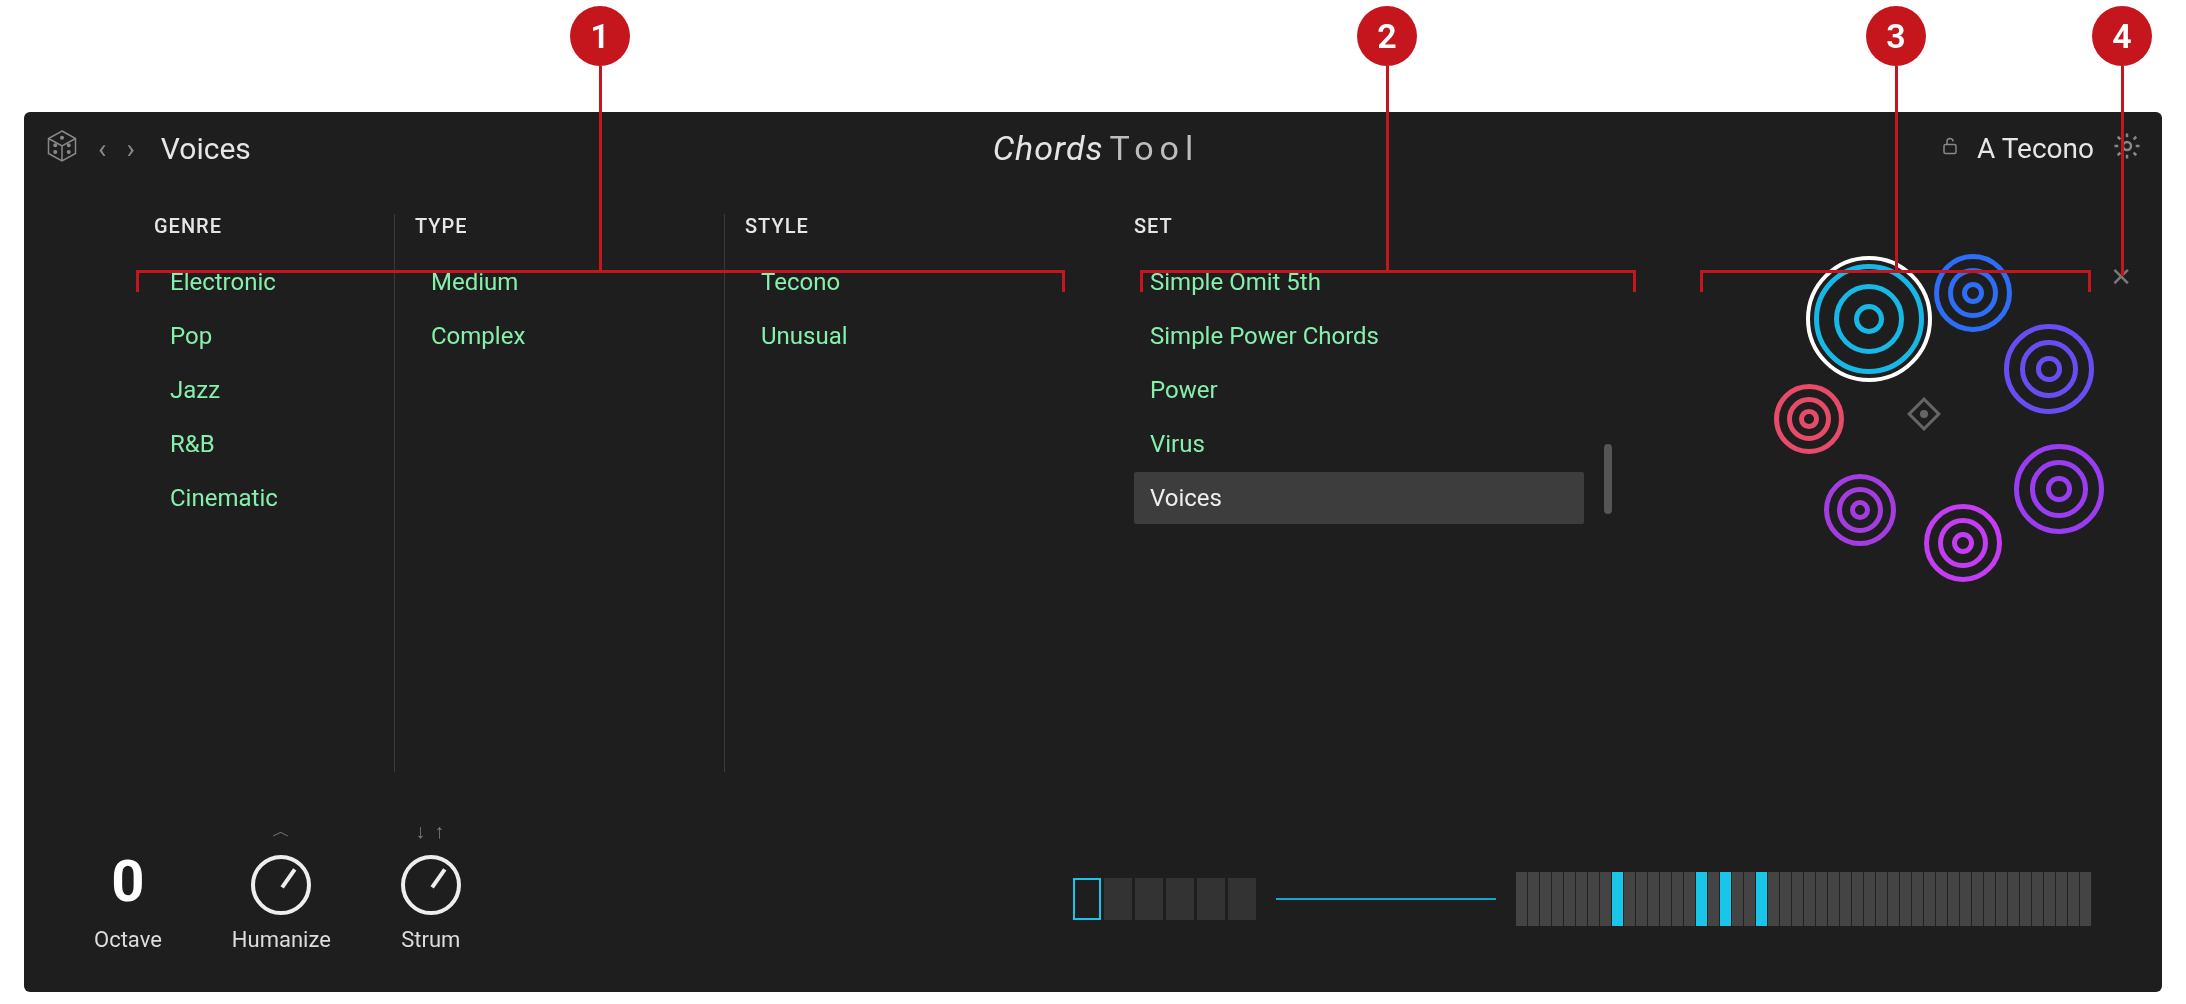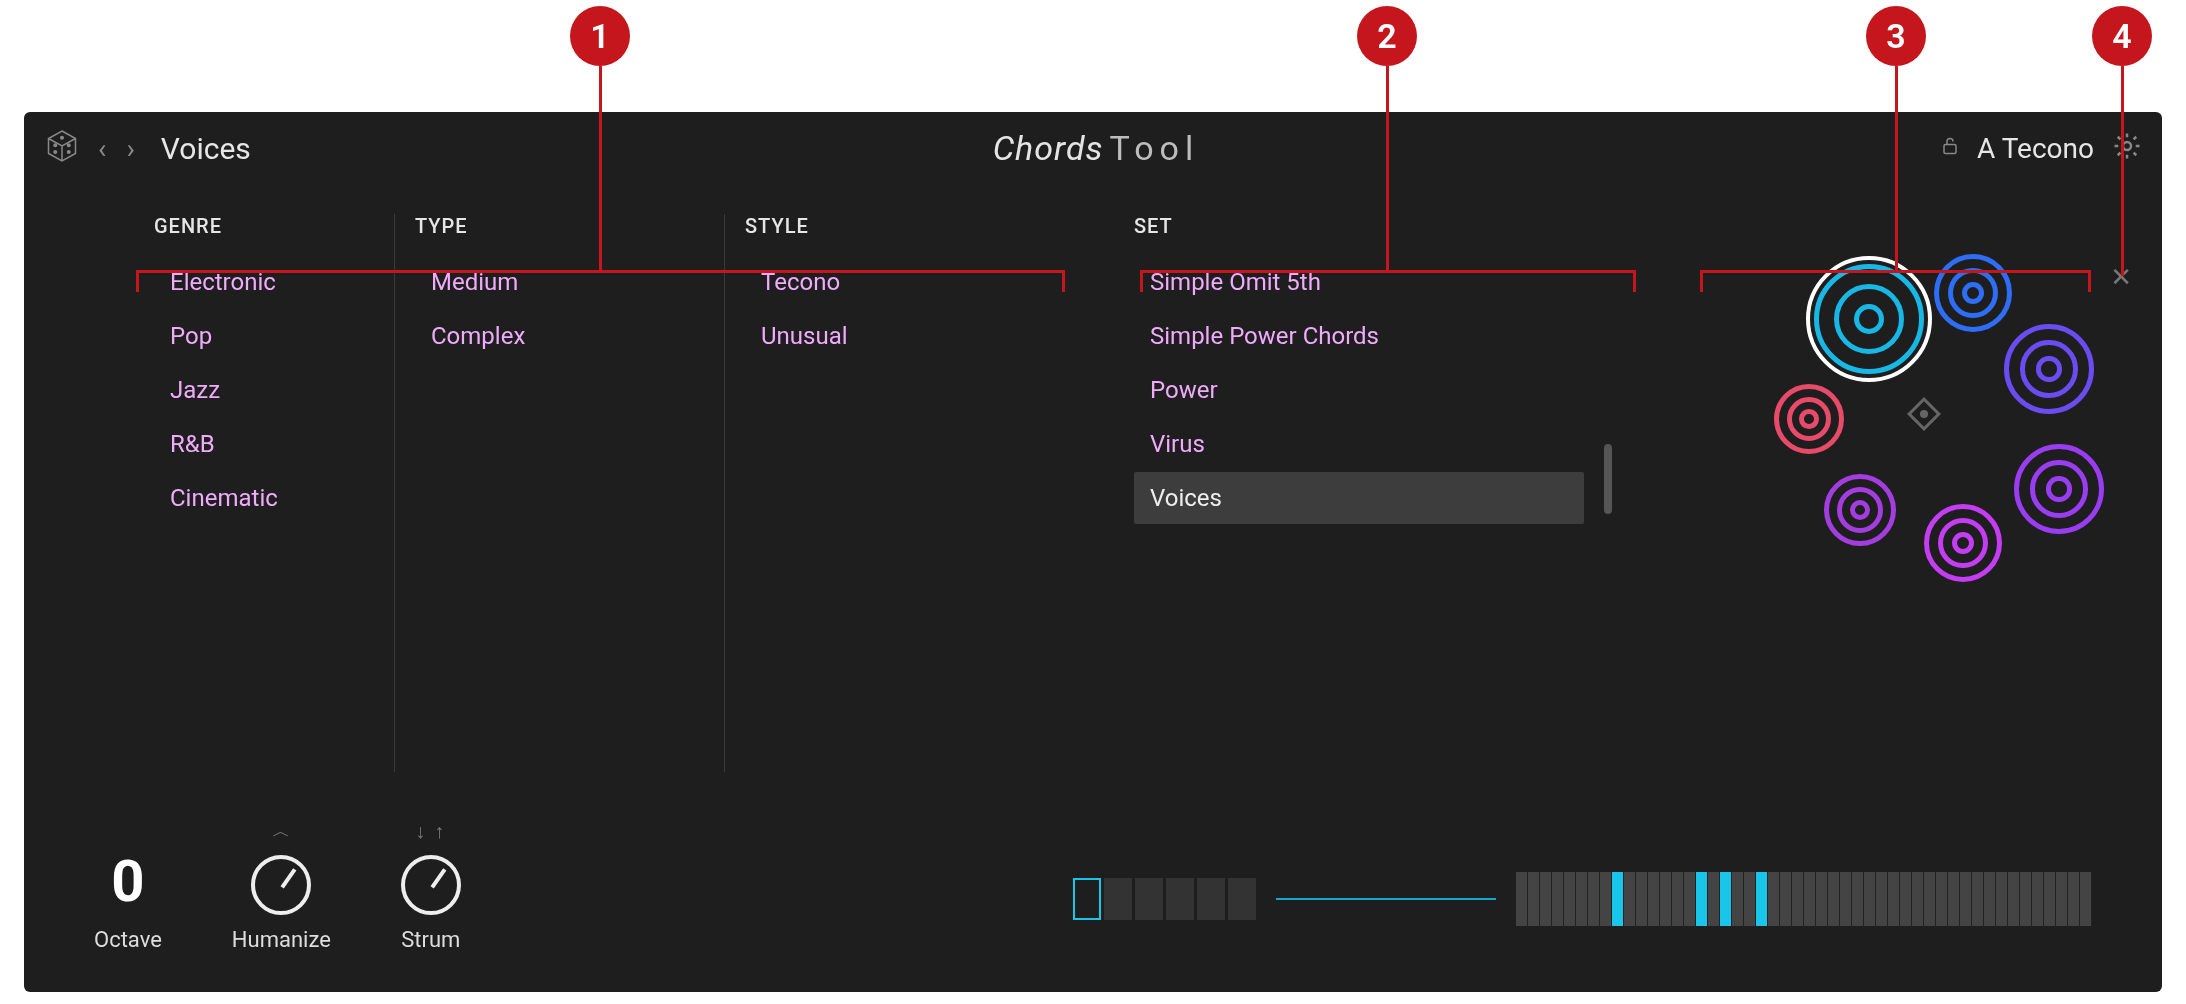--- a/index.html
+++ b/index.html
@@ -48,21 +48,21 @@
   }
   .col {
     flex: 0 0 auto; padding: 0 20px;
   }
   .col + .col { border-left: 1px solid #3a3a3a; }
   .col.genre { width: 330px; padding-left: 90px; }
   .col.type  { width: 330px; }
   .col.style { width: 330px; border-right: none; }
   .col.set   { width: 490px; margin-left: 60px; border-left: none; position: relative; }
   .col .heading { color: #e6e6e6; font-size: 20px; font-weight: 500; letter-spacing: 1px; margin-bottom: 18px; }
-  .item { color: #f0abfc; font-size: 24px; padding: 12px 16px; margin: 2px 0; cursor: pointer; border-radius: 2px; }
+  .item { color: #86efac; font-size: 24px; padding: 12px 16px; margin: 2px 0; cursor: pointer; border-radius: 2px; }
   .item.selected { background: #3d3d3d; color: #eee; }
   .set .scrollbar {
     position: absolute; right: -8px; top: 230px; width: 8px; height: 70px;
     background: #555; border-radius: 4px;
   }
 
   .orbit-wrap {
     position: relative; flex: 1; min-width: 460px; height: 380px;
   }
   .orbit { position: absolute; border-radius: 50%; }

